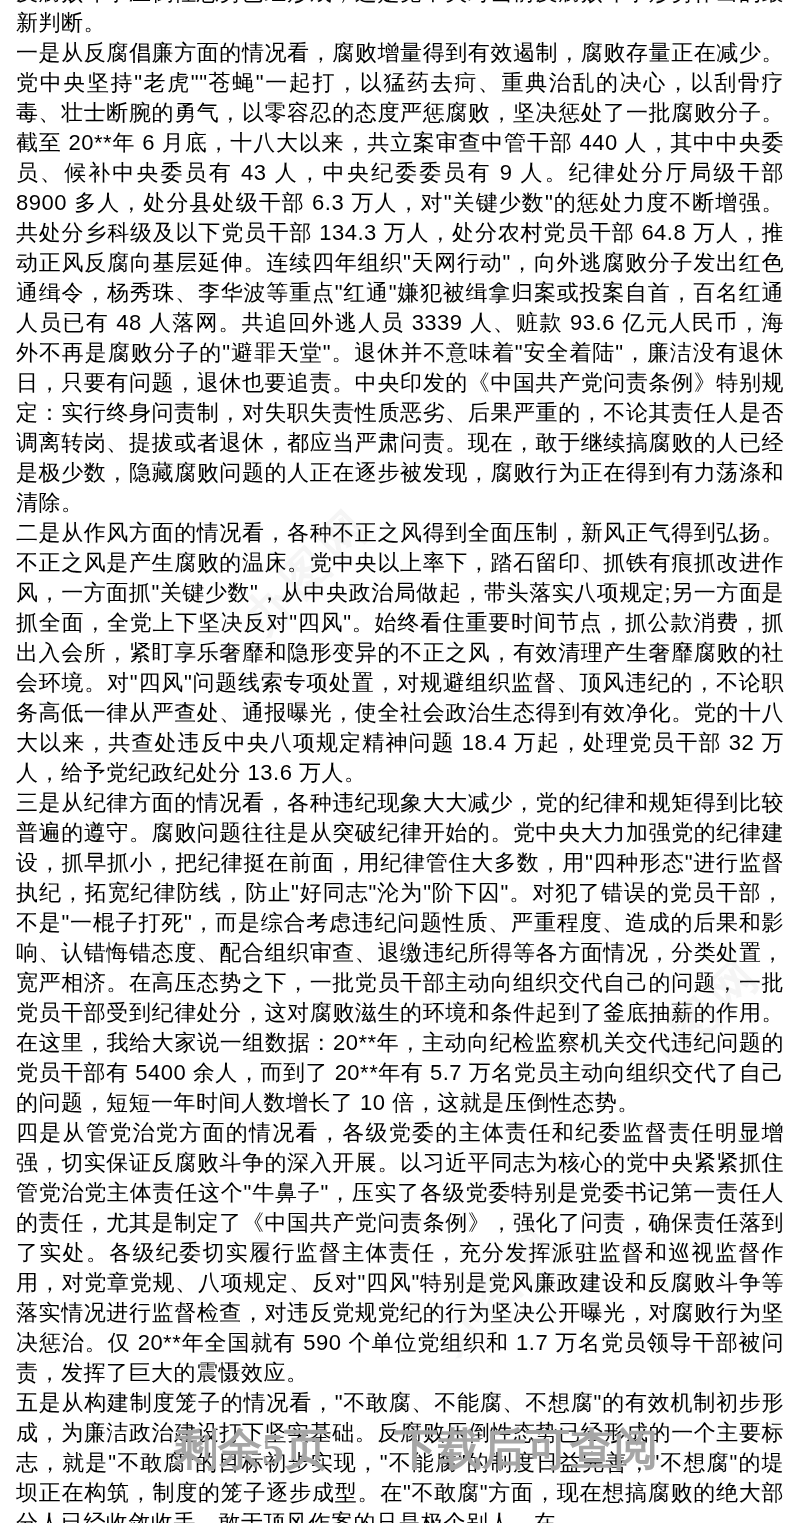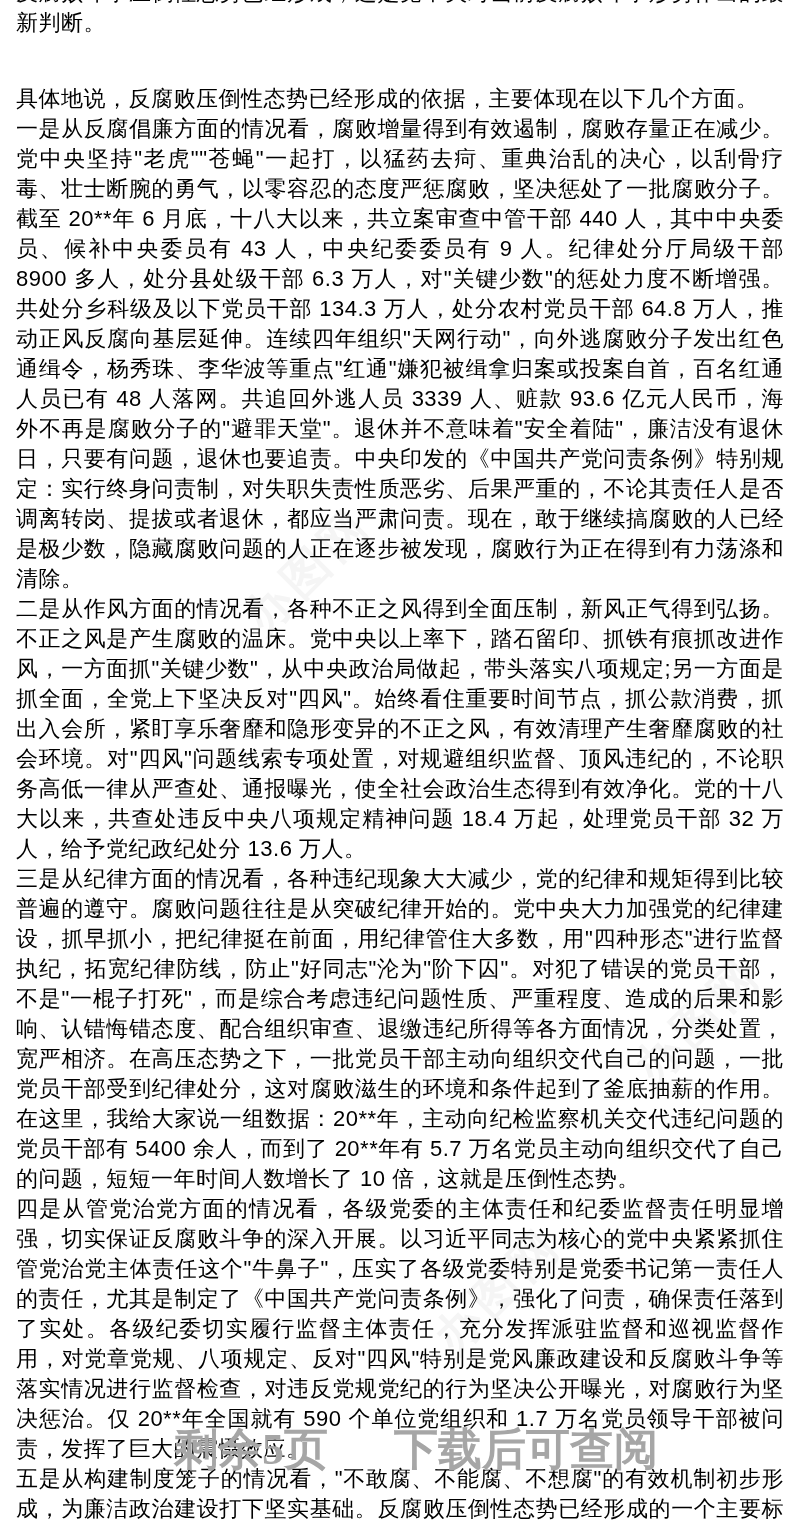--- a/index.html
+++ b/index.html
@@ -52,21 +52,20 @@
   }
   .footer .spacer{display:inline-block;width:66px;}
 </style>
 </head>
 <body>
 
 <div class="page">
 
   <div class="doc-body">
     <p class="para cut-top">反腐败斗争压倒性态势已经形成，这是党中央对当前反腐败斗争形势作出的最新判断。</p>
-    <p class="para gap-above">具体地说，反腐败压倒性态势已经形成的依据，主要体现在以下几个方面。</p>
     <p class="para">一是从反腐倡廉方面的情况看，腐败增量得到有效遏制，腐败存量正在减少。党中央坚持"老虎""苍蝇"一起打，以猛药去疴、重典治乱的决心，以刮骨疗毒、壮士断腕的勇气，以零容忍的态度严惩腐败，坚决惩处了一批腐败分子。截至 20**年 6 月底，十八大以来，共立案审查中管干部 440 人，其中中央委员、候补中央委员有 43 人，中央纪委委员有 9 人。纪律处分厅局级干部 8900 多人，处分县处级干部 6.3 万人，对"关键少数"的惩处力度不断增强。共处分乡科级及以下党员干部 134.3 万人，处分农村党员干部 64.8 万人，推动正风反腐向基层延伸。连续四年组织"天网行动"，向外逃腐败分子发出红色通缉令，杨秀珠、李华波等重点"红通"嫌犯被缉拿归案或投案自首，百名红通人员已有 48 人落网。共追回外逃人员 3339 人、赃款 93.6 亿元人民币，海外不再是腐败分子的"避罪天堂"。退休并不意味着"安全着陆"，廉洁没有退休日，只要有问题，退休也要追责。中央印发的《中国共产党问责条例》特别规定：实行终身问责制，对失职失责性质恶劣、后果严重的，不论其责任人是否调离转岗、提拔或者退休，都应当严肃问责。现在，敢于继续搞腐败的人已经是极少数，隐藏腐败问题的人正在逐步被发现，腐败行为正在得到有力荡涤和清除。</p>
     <p class="para">二是从作风方面的情况看，各种不正之风得到全面压制，新风正气得到弘扬。不正之风是产生腐败的温床。党中央以上率下，踏石留印、抓铁有痕抓改进作风，一方面抓"关键少数"，从中央政治局做起，带头落实八项规定;另一方面是抓全面，全党上下坚决反对"四风"。始终看住重要时间节点，抓公款消费，抓出入会所，紧盯享乐奢靡和隐形变异的不正之风，有效清理产生奢靡腐败的社会环境。对"四风"问题线索专项处置，对规避组织监督、顶风违纪的，不论职务高低一律从严查处、通报曝光，使全社会政治生态得到有效净化。党的十八大以来，共查处违反中央八项规定精神问题 18.4 万起，处理党员干部 32 万人，给予党纪政纪处分 13.6 万人。</p>
     <p class="para">三是从纪律方面的情况看，各种违纪现象大大减少，党的纪律和规矩得到比较普遍的遵守。腐败问题往往是从突破纪律开始的。党中央大力加强党的纪律建设，抓早抓小，把纪律挺在前面，用纪律管住大多数，用"四种形态"进行监督执纪，拓宽纪律防线，防止"好同志"沦为"阶下囚"。对犯了错误的党员干部，不是"一棍子打死"，而是综合考虑违纪问题性质、严重程度、造成的后果和影响、认错悔错态度、配合组织审查、退缴违纪所得等各方面情况，分类处置，宽严相济。在高压态势之下，一批党员干部主动向组织交代自己的问题，一批党员干部受到纪律处分，这对腐败滋生的环境和条件起到了釜底抽薪的作用。在这里，我给大家说一组数据：20**年，主动向纪检监察机关交代违纪问题的党员干部有 5400 余人，而到了 20**年有 5.7 万名党员主动向组织交代了自己的问题，短短一年时间人数增长了 10 倍，这就是压倒性态势。</p>
     <p class="para">四是从管党治党方面的情况看，各级党委的主体责任和纪委监督责任明显增强，切实保证反腐败斗争的深入开展。以习近平同志为核心的党中央紧紧抓住管党治党主体责任这个"牛鼻子"，压实了各级党委特别是党委书记第一责任人的责任，尤其是制定了《中国共产党问责条例》，强化了问责，确保责任落到了实处。各级纪委切实履行监督主体责任，充分发挥派驻监督和巡视监督作用，对党章党规、八项规定、反对"四风"特别是党风廉政建设和反腐败斗争等落实情况进行监督检查，对违反党规党纪的行为坚决公开曝光，对腐败行为坚决惩治。仅 20**年全国就有 590 个单位党组织和 1.7 万名党员领导干部被问责，发挥了巨大的震慑效应。</p>
     <p class="para">五是从构建制度笼子的情况看，"不敢腐、不能腐、不想腐"的有效机制初步形成，为廉洁政治建设打下坚实基础。反腐败压倒性态势已经形成的一个主要标志，就是"不敢腐"的目标初步实现，"不能腐"的制度日益完善，"不想腐"的堤坝正在构筑，制度的笼子逐步成型。在"不敢腐"方面，现在想搞腐败的绝大部分人已经收敛收手，敢于顶风作案的只是极个别人。在</p>
   </div>
 
   <div class="watermark wm1">办图网</div>
   <div class="watermark wm2">办图网</div>
   <div class="watermark wm3">办图网</div>

